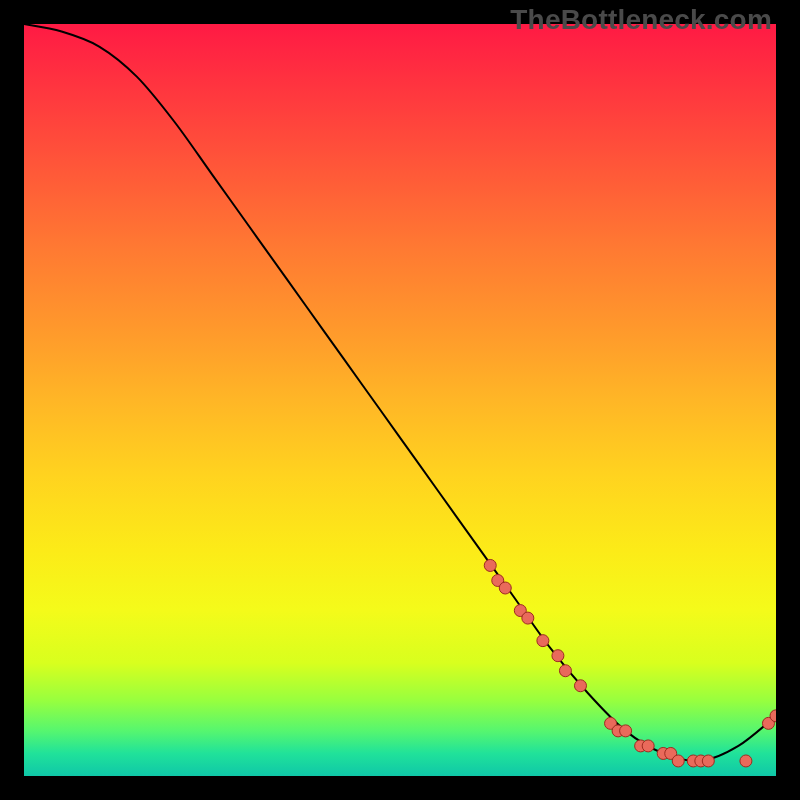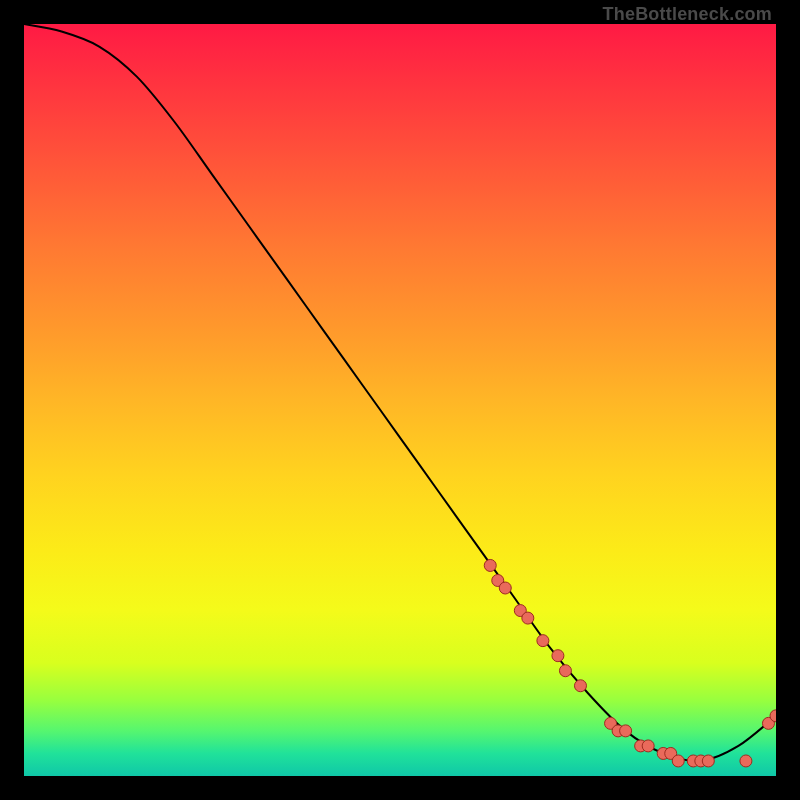--- a/index.html
+++ b/index.html
@@ -15,21 +15,21 @@
     position: relative;
     width: 800px;
     height: 800px;
     background: #000;
   }
   .watermark {
     position: absolute;
     top: 4px;
     right: 28px;
     color: #4a4a4a;
-    font-size: 18px;
+    font-size: 28px;
     font-weight: 600;
     letter-spacing: 0.2px;
     z-index: 10;
   }
   .plot {
     position: absolute;
     left: 24px;
     top: 24px;
     width: 752px;
     height: 752px;

